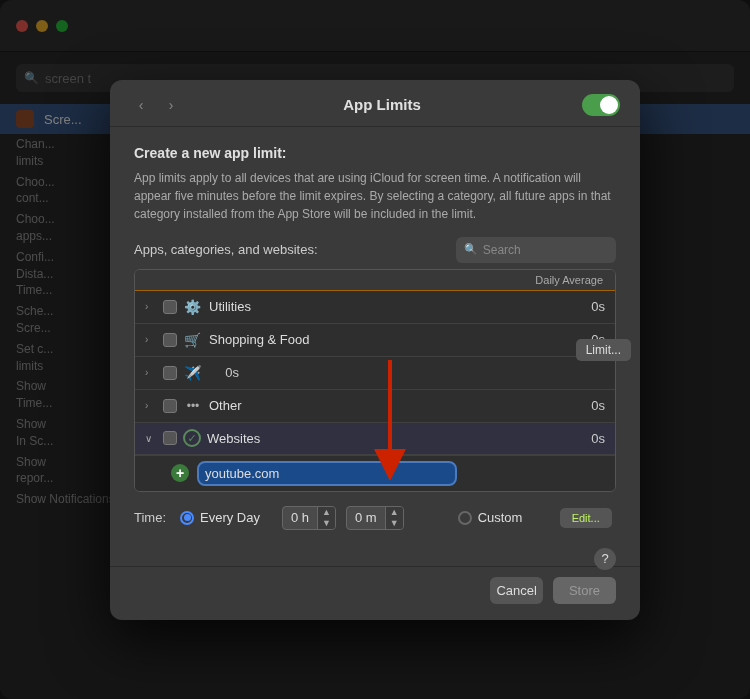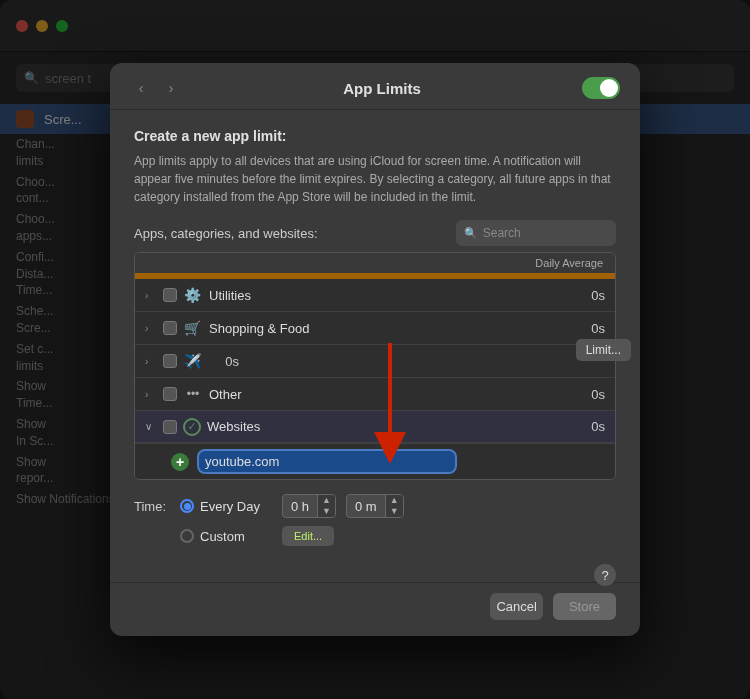--- a/index.html
+++ b/index.html
@@ -214,21 +214,21 @@
       overflow: hidden;
       margin-bottom: 14px;
       background: #2e2e2e;
     }
 
     .table-header {
       display: flex;
       justify-content: flex-end;
       padding: 4px 12px;
       background: #383838;
-      border-bottom: 6px solid #a16207;
+      border-bottom: 1px solid #a16207;
       font-size: 11px;
       color: #aaa;
     }
 
     .table-row {
       display: flex;
       align-items: center;
       padding: 6px 10px;
       border-bottom: 1px solid #404040;
       gap: 6px;
@@ -317,21 +317,21 @@
       padding: 3px 6px;
       color: #ddd;
       font-size: 13px;
       outline: none;
       max-width: 260px;
     }
 
     
     .time-section {
       display: flex;
-      flex-direction: column;
+      flex-direction: row;
       gap: 8px;
       margin-bottom: 16px;
     }
 
     .time-row {
       display: flex;
       align-items: center;
       gap: 10px;
     }
 

